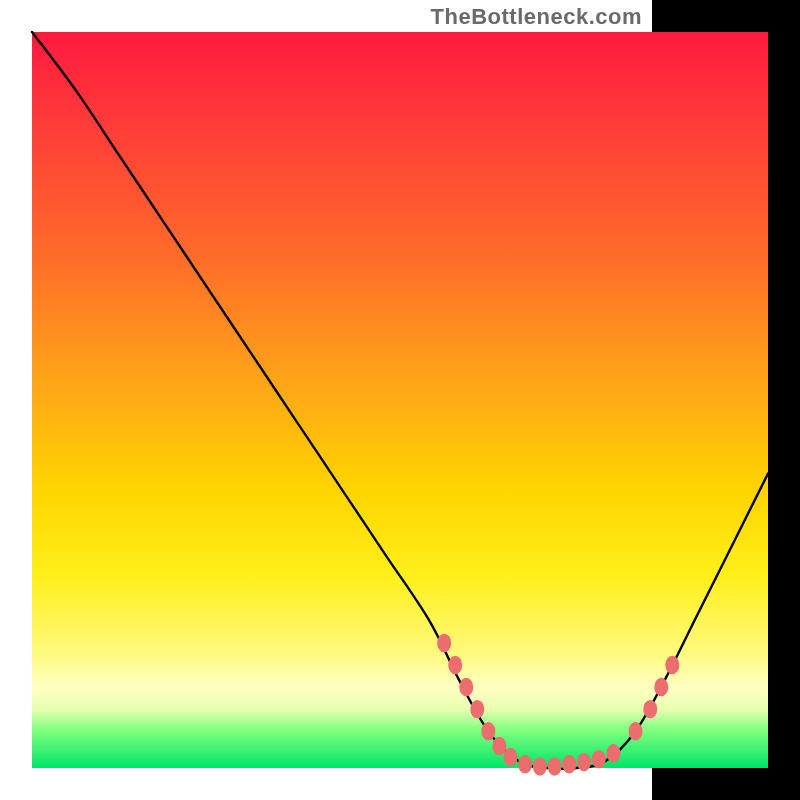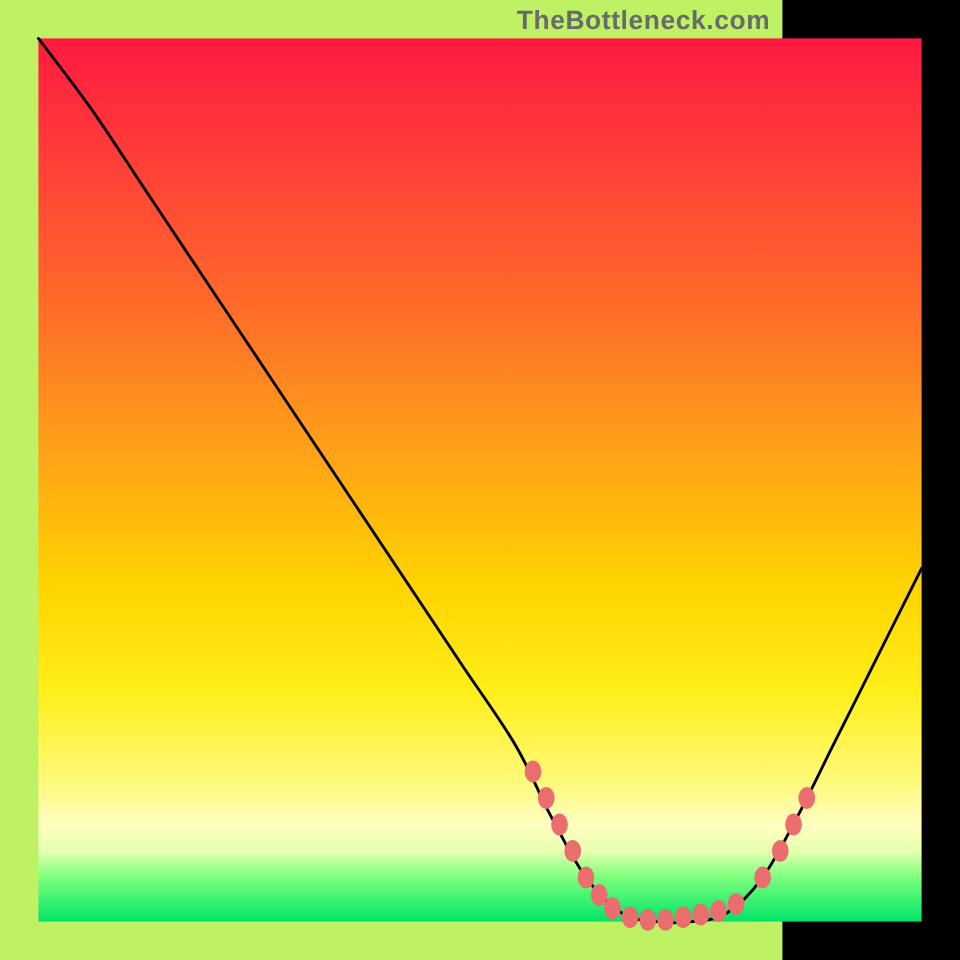--- a/index.html
+++ b/index.html
@@ -8,21 +8,21 @@
     width: 800px;
     height: 800px;
     background: #000;
     overflow: hidden;
     font-family: Arial, Helvetica, sans-serif;
   }
   .stage {
     position: relative;
     width: 652px;
     height: 800px;
-    background: #bef264;
+    background: #ffffff;
   }
   .attribution {
     position: absolute;
     top: 4px;
     right: 10px;
     color: #6a6a6a;
     font-size: 22px;
     font-weight: 700;
     letter-spacing: 0.5px;
     user-select: none;

